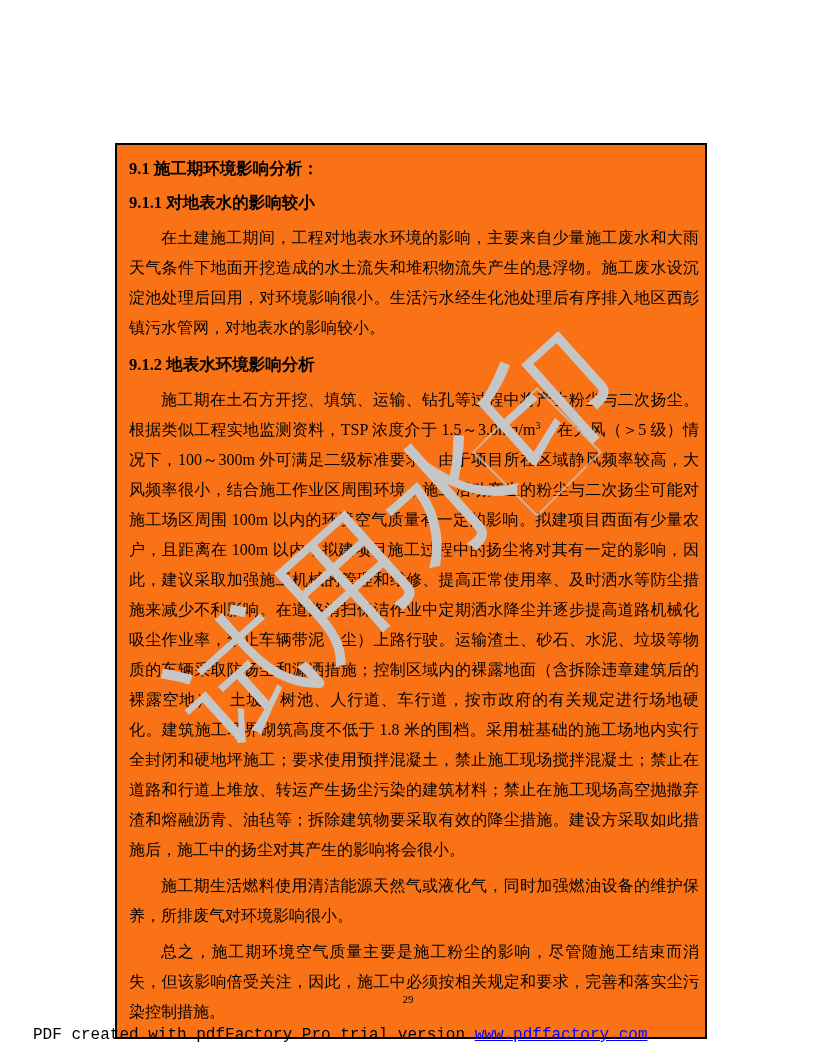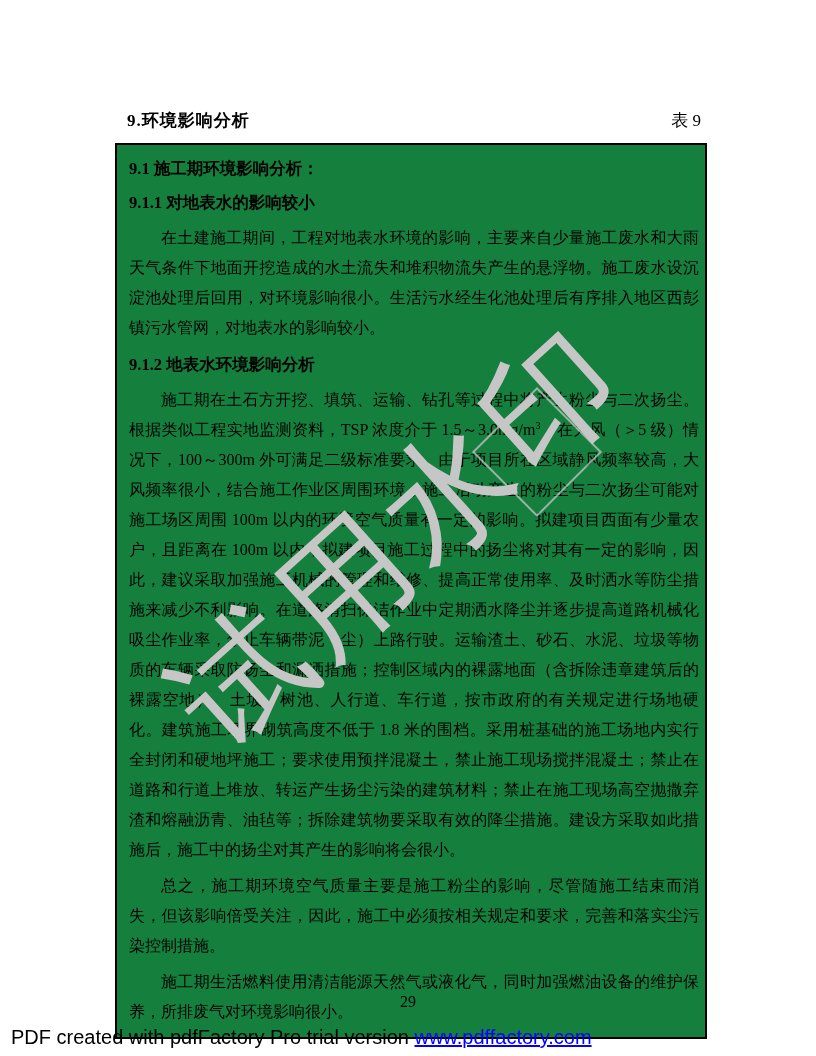--- a/index.html
+++ b/index.html
@@ -12,21 +12,21 @@
   .doc-header {
     position:absolute; top:109px; left:127px; width:574px;
     display:flex; justify-content:space-between; align-items:flex-end;
   }
   .doc-header .section-title { font-size:17px; font-weight:bold; letter-spacing:1px; }
   .doc-header .table-label { font-size:17px; }
 
   
   .content-box {
     position:absolute; left:115px; top:143px; width:592px; min-height:812px;
-    box-sizing:border-box; border:2px solid #000; background:#15803d;
+    box-sizing:border-box; border:2px solid #000; background:#f97316;
     padding:8px 6px 10px 12px;
   }
   .h-bold { font-size:16.5px; font-weight:bold; line-height:28px; margin:0; }
   .h-91   { margin-top:2px; }
   .h-911  { margin-top:6px; }
   .h-912  { margin-top:8px; }
   .para {
     font-size:16px; line-height:30px; text-align:justify;
     text-indent:32px; margin:6px 0 0 0;
   }
@@ -42,46 +42,42 @@
   }
   .watermark-diamond {
     position:absolute; left:491px; top:406px; width:88px; height:88px;
     border:2px solid rgba(198,198,198,0.75); transform:rotate(45deg);
     z-index:10; pointer-events:none;
   }
 
   
   .page-number {
     position:absolute; top:993px; left:0; width:100%;
-    text-align:center; font-size:16px;
+    text-align:center; font-size:11px;
   }
   .pdf-footer {
-    position:absolute; top:1026px; left:11px;
-    font-family:Liberation Sans, sans-serif; font-size:20px;
+    position:absolute; top:1026px; left:33px;
+    font-family:Liberation Mono, monospace; font-size:16px;
   }
   .pdf-footer a { text-decoration:underline; cursor:pointer; }
 </style>
 </head>
 <body>
 
 <div class="page">
 
-  <div class="doc-header">
-    <span class="section-title">9.环境影响分析</span>
-    <span class="table-label">表 9</span>
-  </div>
 
   <div class="content-box">
     <p class="h-bold h-91">9.1 施工期环境影响分析：</p>
     <p class="h-bold h-911">9.1.1 对地表水的影响较小</p>
     <p class="para">在土建施工期间，工程对地表水环境的影响，主要来自少量施工废水和大雨天气条件下地面开挖造成的水土流失和堆积物流失产生的悬浮物。施工废水设沉淀池处理后回用，对环境影响很小。生活污水经生化池处理后有序排入地区西彭镇污水管网，对地表水的影响较小。</p>
     <p class="h-bold h-912">9.1.2 地表水环境影响分析</p>
     <p class="para"><span>施工期在土石方开挖、填筑、运输、钻孔等过程中将产生粉尘与二次扬尘。根据类似工程实地监测资料，TSP 浓度介于 1.5～3.0mg/m</span><sup>3</sup><span>，在大风（＞5 级）情况下，100～300m 外可满足二级标准要求。由于项目所在区域静风频率较高，大风频率很小，结合施工作业区周围环境，施工活动产生的粉尘与二次扬尘可能对施工场区周围 100m 以内的环境空气质量有一定的影响。拟建项目西面有少量农户，且距离在 100m 以内，拟建项目施工过程中的扬尘将对其有一定的影响，因此，建议采取加强施工机械的管理和维修、提高正常使用率、及时洒水等防尘措施来减少不利影响。在道路清扫保洁作业中定期洒水降尘并逐步提高道路机械化吸尘作业率，禁止车辆带泥（尘）上路行驶。运输渣土、砂石、水泥、垃圾等物质的车辆采取防扬尘和漏洒措施；控制区域内的裸露地面（含拆除违章建筑后的裸露空地）、土坡、树池、人行道、车行道，按市政府的有关规定进行场地硬化。建筑施工场界砌筑高度不低于 1.8 米的围档。采用桩基础的施工场地内实行全封闭和硬地坪施工；要求使用预拌混凝土，禁止施工现场搅拌混凝土；禁止在道路和行道上堆放、转运产生扬尘污染的建筑材料；禁止在施工现场高空抛撒弃渣和熔融沥青、油毡等；拆除建筑物要采取有效的降尘措施。建设方采取如此措施后，施工中的扬尘对其产生的影响将会很小。</span></p>
+    <p class="para">施工期生活燃料使用清洁能源天然气或液化气，同时加强燃油设备的维护保养，所排废气对环境影响很小。</p>
     <p class="para">总之，施工期环境空气质量主要是施工粉尘的影响，尽管随施工结束而消失，但该影响倍受关注，因此，施工中必须按相关规定和要求，完善和落实尘污染控制措施。</p>
-    <p class="para">施工期生活燃料使用清洁能源天然气或液化气，同时加强燃油设备的维护保养，所排废气对环境影响很小。</p>
   </div>
 
   <div class="watermark-text" style="color: rgb(198, 198, 198);">试用水印</div>
   <div class="watermark-diamond"></div>
 
   <div class="page-number">29</div>
 
   <div class="pdf-footer">
     <span>PDF created with pdfFactory Pro trial version </span><a style="color: rgb(0, 0, 255);">www.pdffactory.com</a>
   </div>

